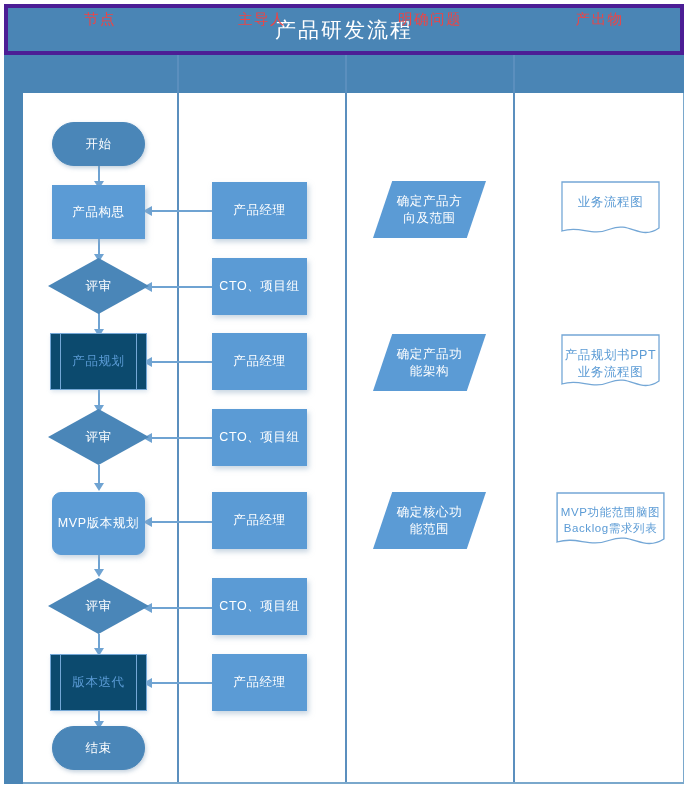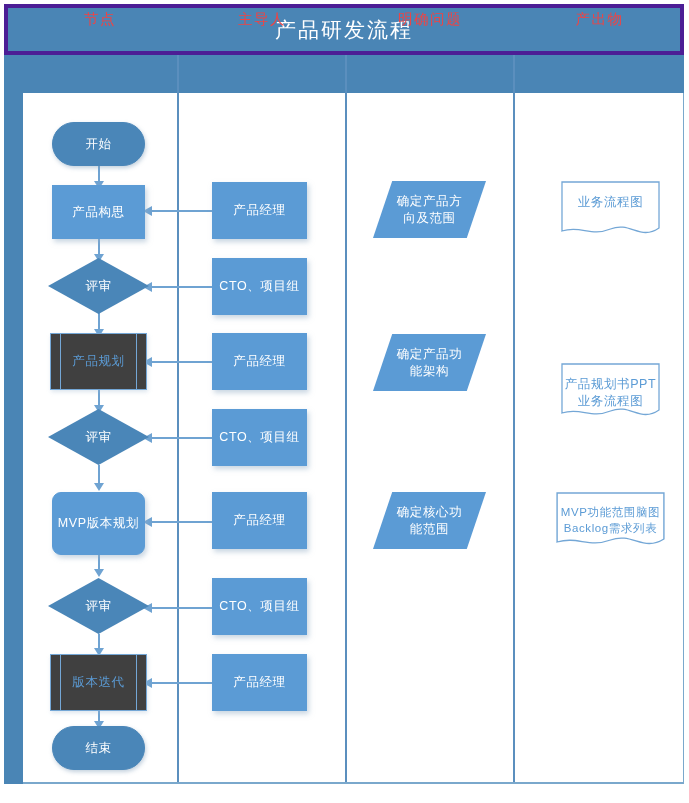--- a/index.html
+++ b/index.html
@@ -99,21 +99,21 @@
   }
   
   .n-proc{
     background:#5b9bd5;
     color:#ffffff;
     border:1px solid #5b9bd5;
     box-shadow:2px 3px 5px rgba(150,175,200,.5);
   }
   
   .n-pre{
-    background:#404040;
+    background:#0c4a6e;
     color:#5b9bd5;
     border:1px solid #74a7d6;
     box-shadow:1px 2px 4px rgba(160,185,210,.35);
   }
   .n-pre::before,.n-pre::after{
     content:"";
     position:absolute;
     top:0; bottom:0;
     width:1px;
     background:#74a7d6;
@@ -310,21 +310,21 @@
 能范围</span>
   </div>
 
   <div class="node n-doc" style="left:561px;top:181px;width:99px;height:60px;">
     <svg viewBox="0 0 100 60" preserveAspectRatio="none">
       <path d="M1,1 L99,1 L99,47 C80,60 70,40 50,48 C30,56 20,44 1,50 Z" fill="#ffffff" stroke="#74a7d6" stroke-width="1.3"></path>
     </svg>
     <span class="lbl">业务流程图</span>
   </div>
 
-  <div class="node n-doc" style="left:561px;top:334px;width:99px;height:60px;margin-top:29px;">
+  <div class="node n-doc" style="left:561px;top:334px;width:99px;height:60px;">
     <svg viewBox="0 0 100 60" preserveAspectRatio="none">
       <path d="M1,1 L99,1 L99,47 C80,60 70,40 50,48 C30,56 20,44 1,50 Z" fill="#ffffff" stroke="#74a7d6" stroke-width="1.3"></path>
     </svg>
     <span class="lbl">产品规划书PPT
 业务流程图</span>
   </div>
 
   <div class="node n-doc" style="left:556px;top:492px;width:109px;height:60px;font-size:11.5px;">
     <svg viewBox="0 0 100 60" preserveAspectRatio="none">
       <path d="M1,1 L99,1 L99,47 C80,60 70,40 50,48 C30,56 20,44 1,50 Z" fill="#ffffff" stroke="#74a7d6" stroke-width="1.3"></path>

